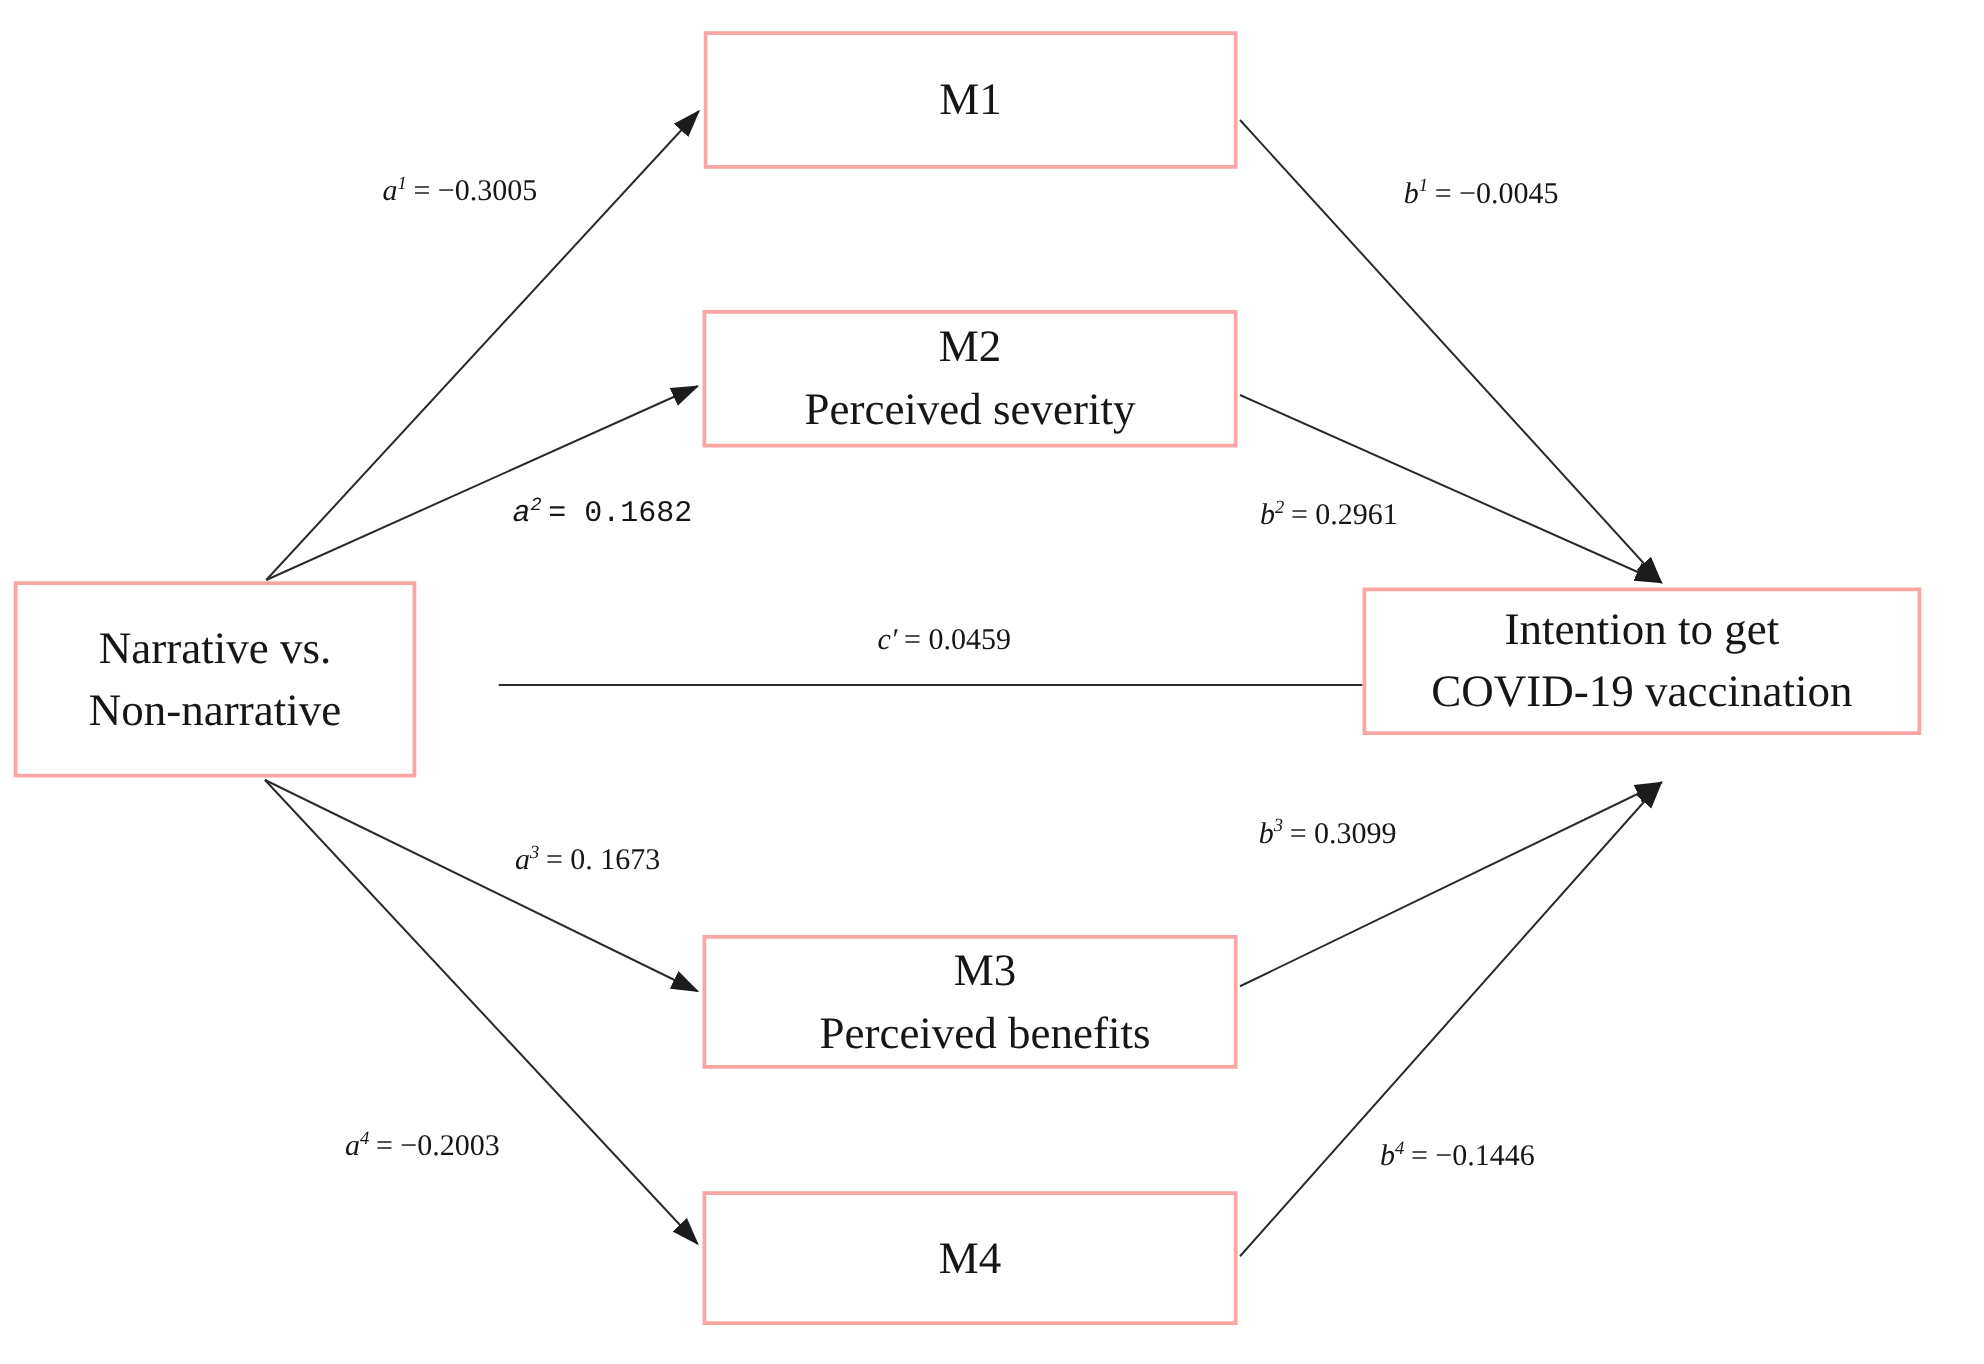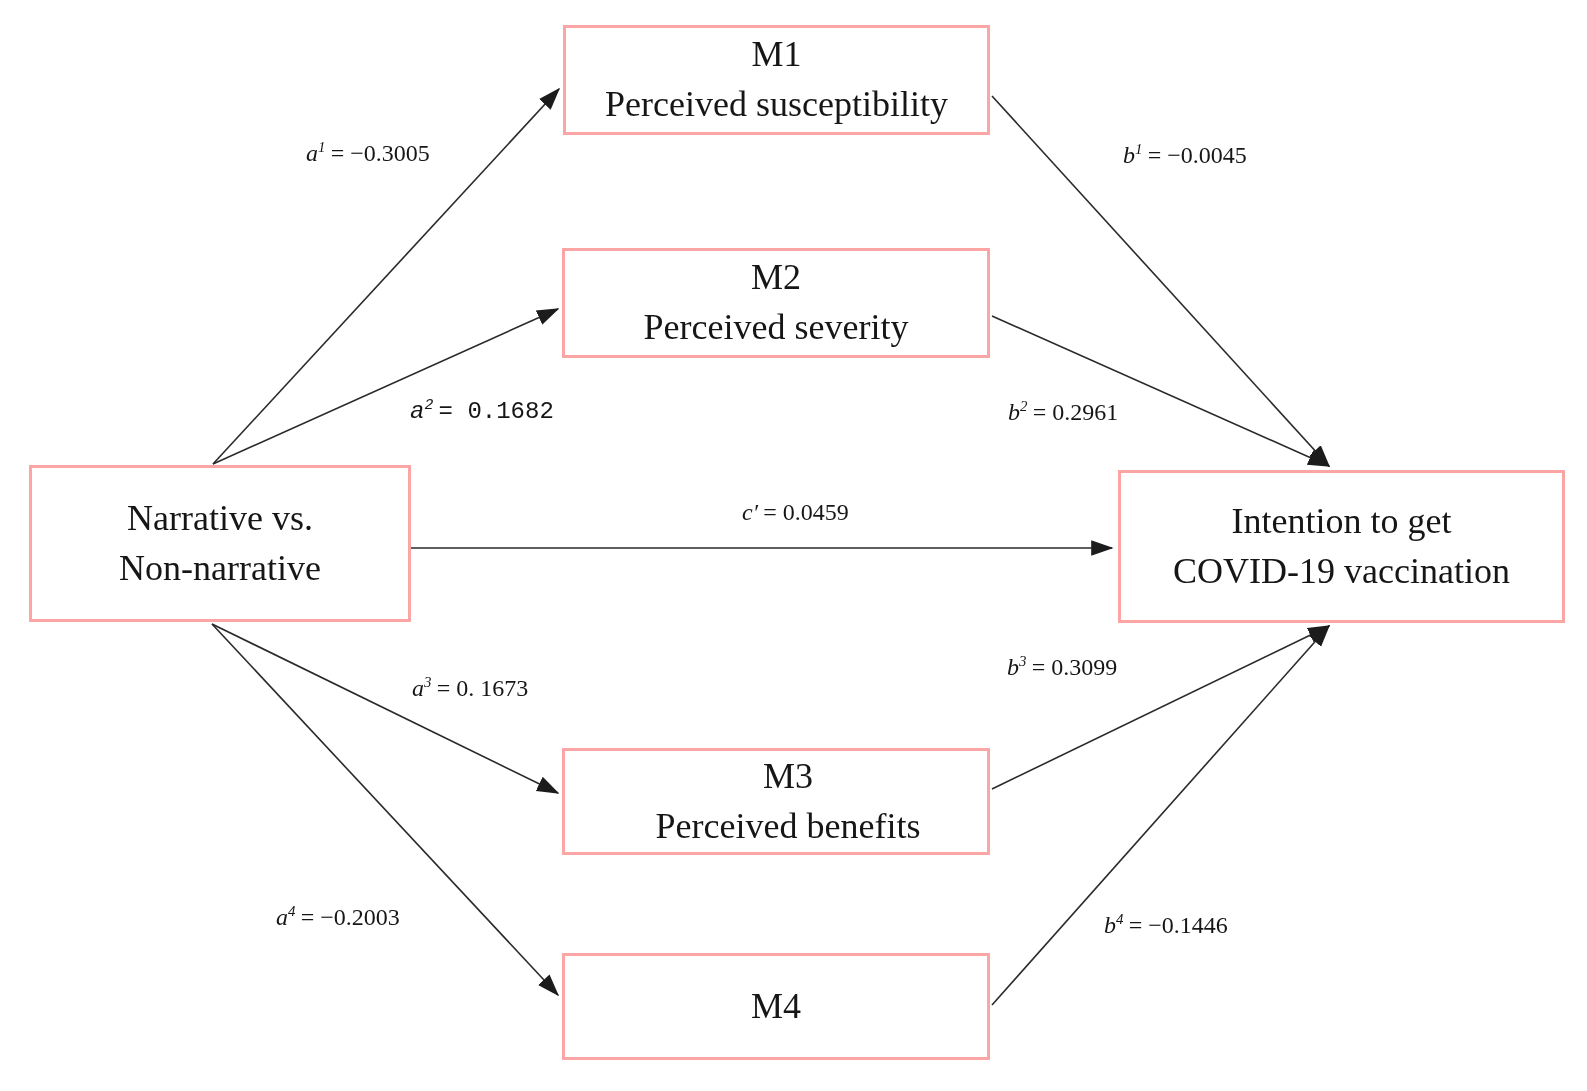--- a/index.html
+++ b/index.html
@@ -25,22 +25,22 @@
     flex-direction: column;
     align-items: center;
     justify-content: center;
     text-align: center;
     font-size: 36px;
     line-height: 1.38;
     z-index: 2;
   }
   #node-m1 { left: 563px; top: 25px;  width: 427px; height: 110px; }
   #node-m2 { left: 562px; top: 248px; width: 428px; height: 110px; }
-  #node-x  { left: 29px;  top: 465px; width: 382px; height: 157px; }
-  #node-y  { left: 1118px;top: 470px; width: 447px; height: 153px; }
+  #node-x  { left: 11px;  top: 465px; width: 322px; height: 157px; }
+  #node-y  { left: 1090px;top: 470px; width: 447px; height: 118px; }
   #node-m3 { left: 562px; top: 748px; width: 428px; height: 107px; padding-left: 24px; }
   #node-m4 { left: 562px; top: 953px; width: 428px; height: 107px; }
 
   #arrows {
     position: absolute;
     left: 0; top: 0;
     width: 1587px;
     height: 1091px;
     z-index: 1;
   }
@@ -61,21 +61,21 @@
     font-style: italic;
     font-size: 0.62em;
     line-height: 0;
   }
   .plabel .val { margin-left: 0.22em; }
 
   #label-a1 { left: 306px;  top: 139px; }
   #label-b1 { left: 1123px; top: 141px; }
   #label-a2 { left: 410px;  top: 398px; font-family: Liberation Mono, monospace; }
   #label-b2 { left: 1008px; top: 398px; }
-  #label-c  { left: 742px;  top: 498px; text-align: right; }
+  #label-c  { left: 702px;  top: 498px; text-align: right; }
   #label-a3 { left: 412px;  top: 674px; }
   #label-b3 { left: 1007px; top: 653px; }
   #label-a4 { left: 276px;  top: 903px; }
   #label-b4 { left: 1104px; top: 911px; }
 </style>
 </head>
 <body>
 
 <div id="canvas">
 
@@ -91,21 +91,20 @@
     <line x1="212" y1="624" x2="558" y2="793" marker-end="url(#arrowhead)"></line>
     <line x1="212" y1="624" x2="558" y2="995" marker-end="url(#arrowhead)"></line>
     <line x1="992" y1="96" x2="1329" y2="466" marker-end="url(#arrowhead)"></line>
     <line x1="992" y1="316" x2="1329" y2="466" marker-end="url(#arrowhead)"></line>
     <line x1="992" y1="789" x2="1329" y2="626" marker-end="url(#arrowhead)"></line>
     <line x1="992" y1="1005" x2="1329" y2="626" marker-end="url(#arrowhead)"></line>
   </svg>
 
   <div class="node" id="node-m1">
     <span>M1</span>
-    <span>Perceived susceptibility</span>
   </div>
 
   <div class="node" id="node-m2">
     <span>M2</span>
     <span>Perceived severity</span>
   </div>
 
   <div class="node" id="node-x">
     <span>Narrative vs.</span>
     <span>Non-narrative</span>

